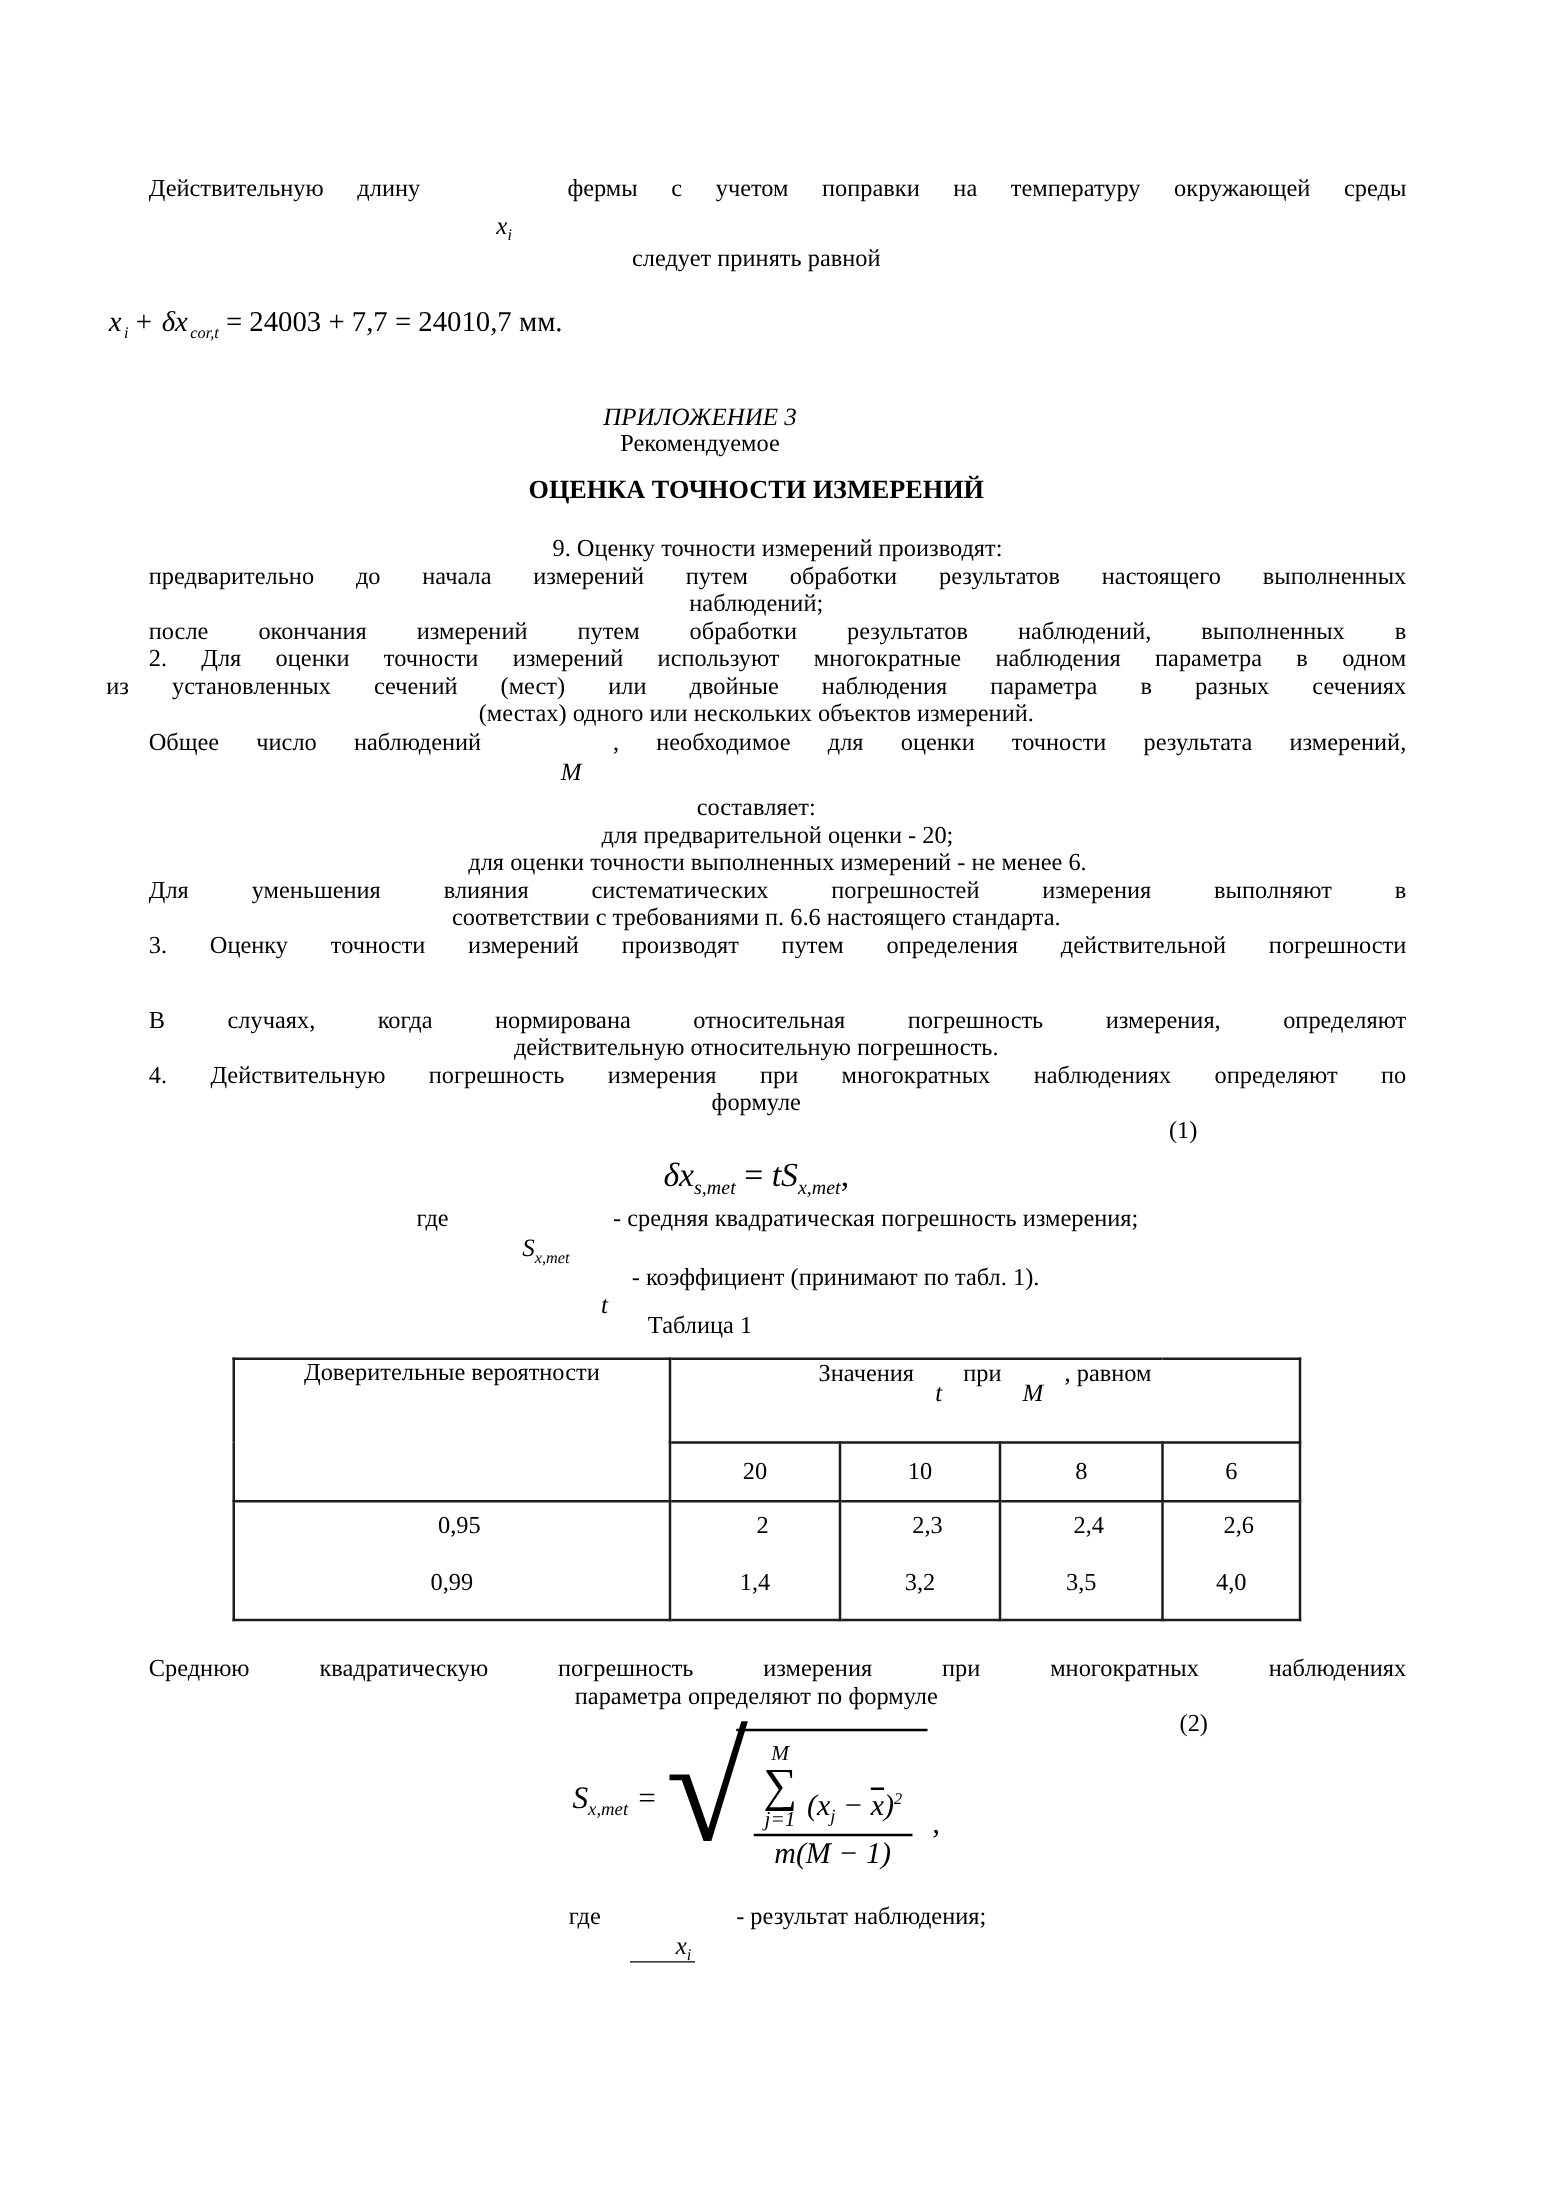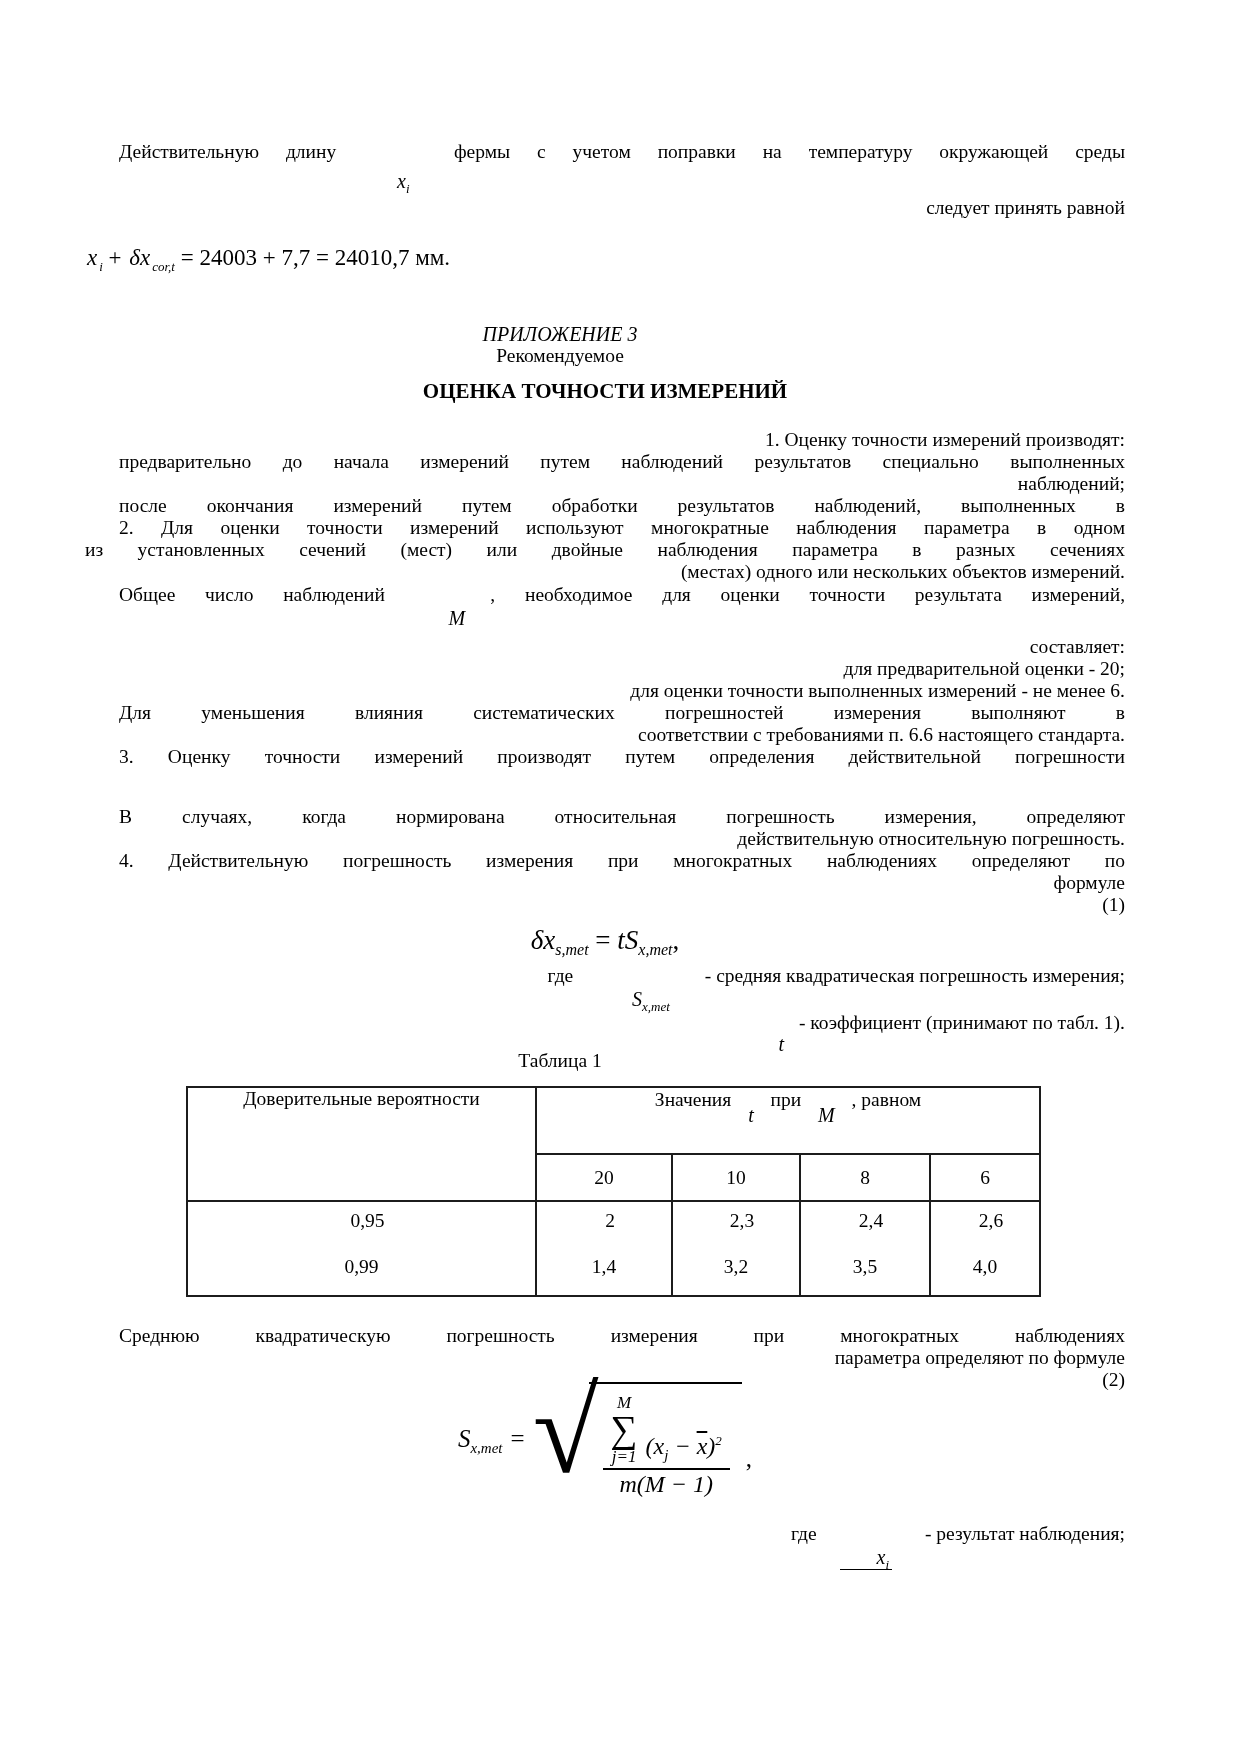--- a/index.html
+++ b/index.html
@@ -7,21 +7,21 @@
     position:relative;
     width:1240px; height:1755px;
     box-sizing:border-box;
     background:#ffffff;
     color:#000;
     font-family:"Liberation Serif", serif;
     font-size:19.5px; line-height:22px;
     padding:140px 115px 0 85px;
     overflow:hidden;
   }
-  .ln { text-align:right; }
+  .ln { text-align:center; }
   .jl { text-align:justify; text-align-last:justify; }
   .ind { text-indent:34px; }
   .right { text-align:center; padding-right:90px; }
   i { font-style:italic; }
   sub { font-size:13px; line-height:0; font-style:italic; }
   sup { font-size:13px; line-height:0; font-style:italic; }
 
   
   .drop { display:inline-block; position:relative; font-style:italic; font-size:20px; white-space:nowrap; }
   .drop-xi   { top:30px; width:64px; text-align:center; }
@@ -91,22 +91,22 @@
     <i>x</i><sub>i</sub>
     <span>+</span>
     <i>δx</i><sub>cor,t</sub>
     <span>= 24003 + 7,7 = 24010,7 мм.</span>
   </div>
 
   <div class="right app-label">ПРИЛОЖЕНИЕ 3</div>
   <div class="right">Рекомендуемое</div>
   <div class="doc-title">ОЦЕНКА ТОЧНОСТИ ИЗМЕРЕНИЙ</div>
 
-  <div class="ln ind p1">1. Оценку точности измерений производят:</div>
-  <div class="jl ind">предварительно до начала измерений путем наблюдений результатов специально выполненных</div>
+  <div class="ln ind p1">9. Оценку точности измерений производят:</div>
+  <div class="jl ind">предварительно до начала измерений путем обработки результатов настоящего выполненных</div>
   <div class="ln">наблюдений;</div>
   <div class="jl ind">после окончания измерений путем обработки результатов наблюдений, выполненных в</div>
   <div class="jl ind">2. Для оценки точности измерений используют многократные наблюдения параметра в одном</div>
   <div class="jl">из установленных сечений (мест) или двойные наблюдения параметра в разных сечениях</div>
   <div class="ln">(местах) одного или нескольких объектов измерений.</div>
 
   <div class="jl ind">
     <span>Общее число наблюдений</span>
     <span class="drop drop-m"><i>M</i></span>
     <span>, необходимое для оценки точности результата измерений,</span>

